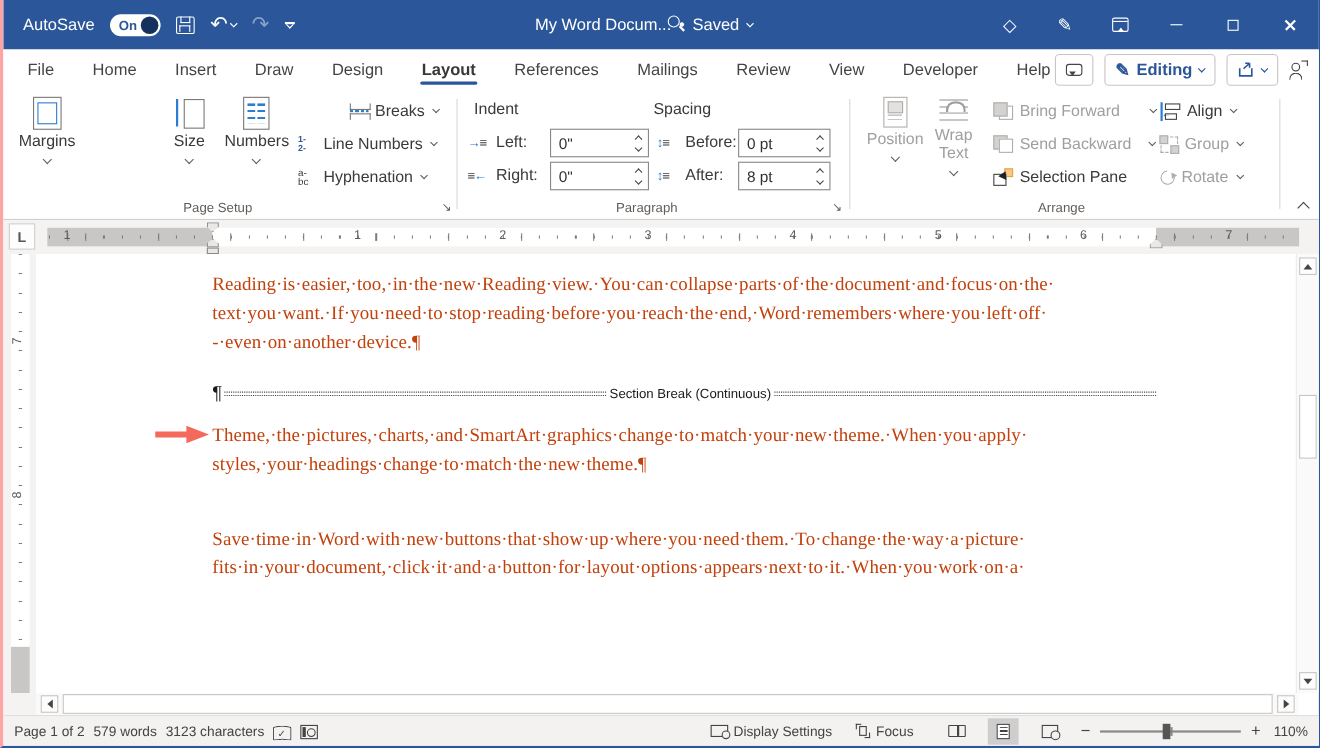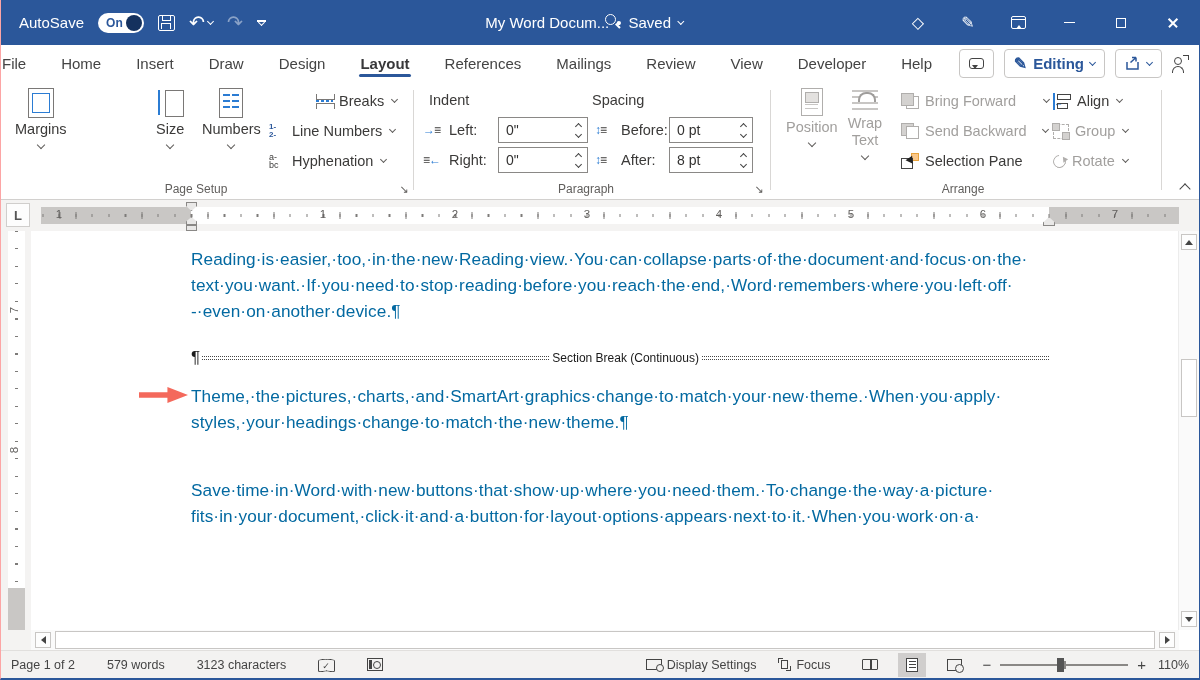--- a/index.html
+++ b/index.html
@@ -1,18 +1,18 @@
 <!DOCTYPE html>
 <html><head>
 <meta charset="utf-8">
 <style>
   * { margin:0; padding:0; box-sizing:border-box; }
   html,body { width:1200px; height:680px; overflow:hidden; }
   body { font-family:"Liberation Sans", sans-serif; background:#fff; position:relative; }
-  .root { position:absolute; inset:0; border-left:1px solid #fca5a5; border-right:1px solid #2b579a; border-bottom:2px solid #2b579a; overflow:hidden; }
+  .root { position:absolute; inset:0; border-left:3px solid #fca5a5; border-right:1px solid #2b579a; border-bottom:2px solid #2b579a; overflow:hidden; }
 
   
   .titlebar { position:absolute; left:0; top:0; width:100%; height:45px; background:#2b579a; color:#fff; display:flex; align-items:center; }
   .tb-left { display:flex; align-items:center; gap:14px; padding-left:18px; }
   .autosave-label { font-size:15px; }
   .toggle { width:46px; height:20px; background:#fff; border-radius:10px; position:relative; display:flex; align-items:center; cursor:default; }
   .toggle .on-txt { color:#2b579a; font-size:12px; font-weight:bold; margin-left:8px; }
   .toggle .knob { position:absolute; right:2px; top:2px; width:16px; height:16px; border-radius:50%; background:#14315e; }
   .save-ic { width:17px; height:16px; border:1.6px solid #fff; border-radius:2px; position:relative; }
   .save-ic:before { content:""; position:absolute; left:3px; top:-1px; width:7px; height:5px; border:1.4px solid #fff; border-top:none; }
@@ -33,21 +33,21 @@
   .ribbonopt-ic:after { content:""; position:absolute; left:4px; top:5px; width:0; height:0; border:3px solid transparent; border-bottom:4px solid #fff; }
   .win-btn { width:52px; height:45px; display:flex; align-items:center; justify-content:center; }
   .min-ic { width:11px; height:1.6px; background:#fff; }
   .max-ic { width:10px; height:10px; border:1.4px solid #fff; }
   .close-ic { width:12px; height:12px; position:relative; }
   .close-ic:before,.close-ic:after { content:""; position:absolute; left:0; top:5px; width:12px; height:1.5px; background:#fff; }
   .close-ic:before { transform:rotate(45deg); } .close-ic:after { transform:rotate(-45deg); }
 
   
   .tabrow { position:absolute; left:0; top:45px; width:100%; height:37px; background:#fff; display:flex; align-items:center; }
-  .tabs { display:flex; gap:33px; font-size:15px; color:#444; }
+  .tabs { display:flex; gap:33px; padding-left:21px; font-size:15px; color:#444; }
   .tab { padding:8px 1px; cursor:default; white-space:nowrap; }
   .tab.active { color:#38383a; font-weight:bold; position:relative; }
   .tab.active:after { content:""; position:absolute; left:0; right:0; bottom:3px; height:3px; background:#2b579a; border-radius:2px; }
   .tab-controls { position:absolute; right:8px; top:4px; display:flex; align-items:center; gap:10px; }
   .boxbtn { border:1px solid #c8c6c4; border-radius:4px; height:29px; display:flex; align-items:center; justify-content:center; gap:6px; padding:0 9px; color:#2b579a; font-size:15px; font-weight:bold; background:#fff; }
   .comment-ic { width:15px; height:11px; border:1.5px solid #444; border-radius:3px; position:relative; }
   .comment-ic:after { content:""; position:absolute; left:2px; bottom:-4px; width:0; height:0; border:3px solid transparent; border-top:4px solid #444; }
   .pencil-ic { color:#2b579a; font-size:16px; transform:rotate(0deg); }
   .people-ic { width:13px; height:13px; position:relative; margin-right:6px; }
   .people-ic .head { position:absolute; left:2px; top:0; width:8px; height:8px; border:1.5px solid #444; border-radius:50%; }
@@ -145,21 +145,21 @@
   .vrulerstrip { position:absolute; left:0; top:231px; width:30px; height:399px; background:#f4f3f2; }
   .vruler { position:absolute; left:7px; top:0; width:17px; height:100%; background:#fff; }
   .vr-grey-b { position:absolute; left:0; right:0; top:357px; bottom:0; background:#c9c7c5; }
   .vr-dots { position:absolute; top:0; bottom:0; left:7px; width:3px;
      background:repeating-linear-gradient(to bottom,#7d7b79 0 1px,transparent 1px 17.5px); }
   .vr-num { position:absolute; left:2px; transform:rotate(-90deg); font-size:11.5px; color:#5f5d5b; background:#fff; padding:0 1px; }
 
   
   .docarea { position:absolute; left:30px; top:231px; width:1148px; height:399px; background:#fff; overflow:hidden; }
   .doccontent { position:absolute; left:160px; top:15px; width:870px; }
-  .docline { height:26.2px; line-height:26.2px; font-size:17.2px; letter-spacing:0.1px; color:#0369a1; white-space:nowrap; font-family:Liberation Sans, sans-serif; }
+  .docline { height:26.2px; line-height:26.2px; font-size:17.2px; letter-spacing:0.1px; color:#c2410c; white-space:nowrap; font-family:Liberation Serif, serif; }
   .pblock { position:absolute; left:0; }
   .p1 { top:0; } .p2 { top:137px; } .p3 { top:231px; }
   .secbreak { position:absolute; left:0; top:101px; width:858px; display:flex; align-items:center; height:22px; }
   .secbreak .pmark { font-size:17px; color:#1a1a1a; margin-right:2px; }
   .secbreak .rule { flex:1; height:4px; border-top:1px dotted #444; border-bottom:1px dotted #444; }
   .secbreak .sblabel { font-size:12px; color:#1a1a1a; padding:0 3px; white-space:nowrap; }
   .caret { display:inline-block; width:1.5px; height:19px; background:#111; vertical-align:-4px; margin-right:1px; }
   .red-arrow { position:absolute; left:108px; top:156px; width:49px; height:16px; background:#f4695c;
      clip-path:polygon(0 33%,58% 33%,58% 0,100% 50%,58% 100%,58% 67%,0 67%); }
 
@@ -171,21 +171,21 @@
   .tri-l { width:0; height:0; border:4px solid transparent; border-right:5px solid #444; margin-left:-4px; }
   .tri-r { width:0; height:0; border:4px solid transparent; border-left:5px solid #444; margin-right:-4px; }
   .vthumb { position:absolute; left:2px; top:128px; width:16px; height:58px; background:#fff; border:1px solid #c8c6c4; }
   .hscroll { position:absolute; left:30px; top:630px; width:1148px; height:21px; background:#fafafa; }
   .h-left { left:4px; top:2px; } .h-right { left:auto; right:4px; top:2px; }
   .hthumb { position:absolute; left:24px; right:24px; top:1px; height:18px; background:#fff; border:1px solid #c8c6c4; }
   .corner-bl { position:absolute; left:0; top:630px; width:30px; height:21px; background:#f4f3f2; }
 
   
   .statusbar { position:absolute; left:0; bottom:0; width:100%; height:28px; background:#f3f2f1; border-top:1px solid #e1dfdd; display:flex; align-items:center; justify-content:space-between; font-size:12.5px; color:#444; padding:0 10px; }
-  .sb-left { display:flex; align-items:center; gap:32px; }
+  .sb-left { display:flex; align-items:flex-end; gap:8px; }
   .sb-right { display:flex; align-items:center; gap:14px; }
   .book-ic { width:17px; height:12px; position:relative; }
   .book-ic:before { content:""; position:absolute; left:0; top:0; width:8px; height:11px; border:1.4px solid #444; border-right:none; border-radius:2px 0 0 2px; transform:skewY(-6deg); }
   .book-ic:after { content:""; position:absolute; right:0; top:0; width:8px; height:11px; border:1.4px solid #444; border-left:none; border-radius:0 2px 2px 0; transform:skewY(6deg); }
   .book-ic .chk { position:absolute; left:4px; top:2px; font-size:9px; color:#444; }
   .macro-ic { width:16px; height:13px; border:1.4px solid #444; position:relative; }
   .macro-ic:before { content:""; position:absolute; left:1px; top:1px; width:3px; height:9px; background:#444; }
   .macro-ic:after { content:""; position:absolute; right:1.5px; top:2px; width:6px; height:6px; border:1.4px solid #444; border-radius:50%; }
   .disp-ic { width:16px; height:11px; border:1.4px solid #444; position:relative; margin-right:5px; }
   .disp-ic:after { content:""; position:absolute; right:-3px; bottom:-3px; width:6px; height:6px; border:1.4px solid #444; border-radius:50%; background:#f3f2f1; }

